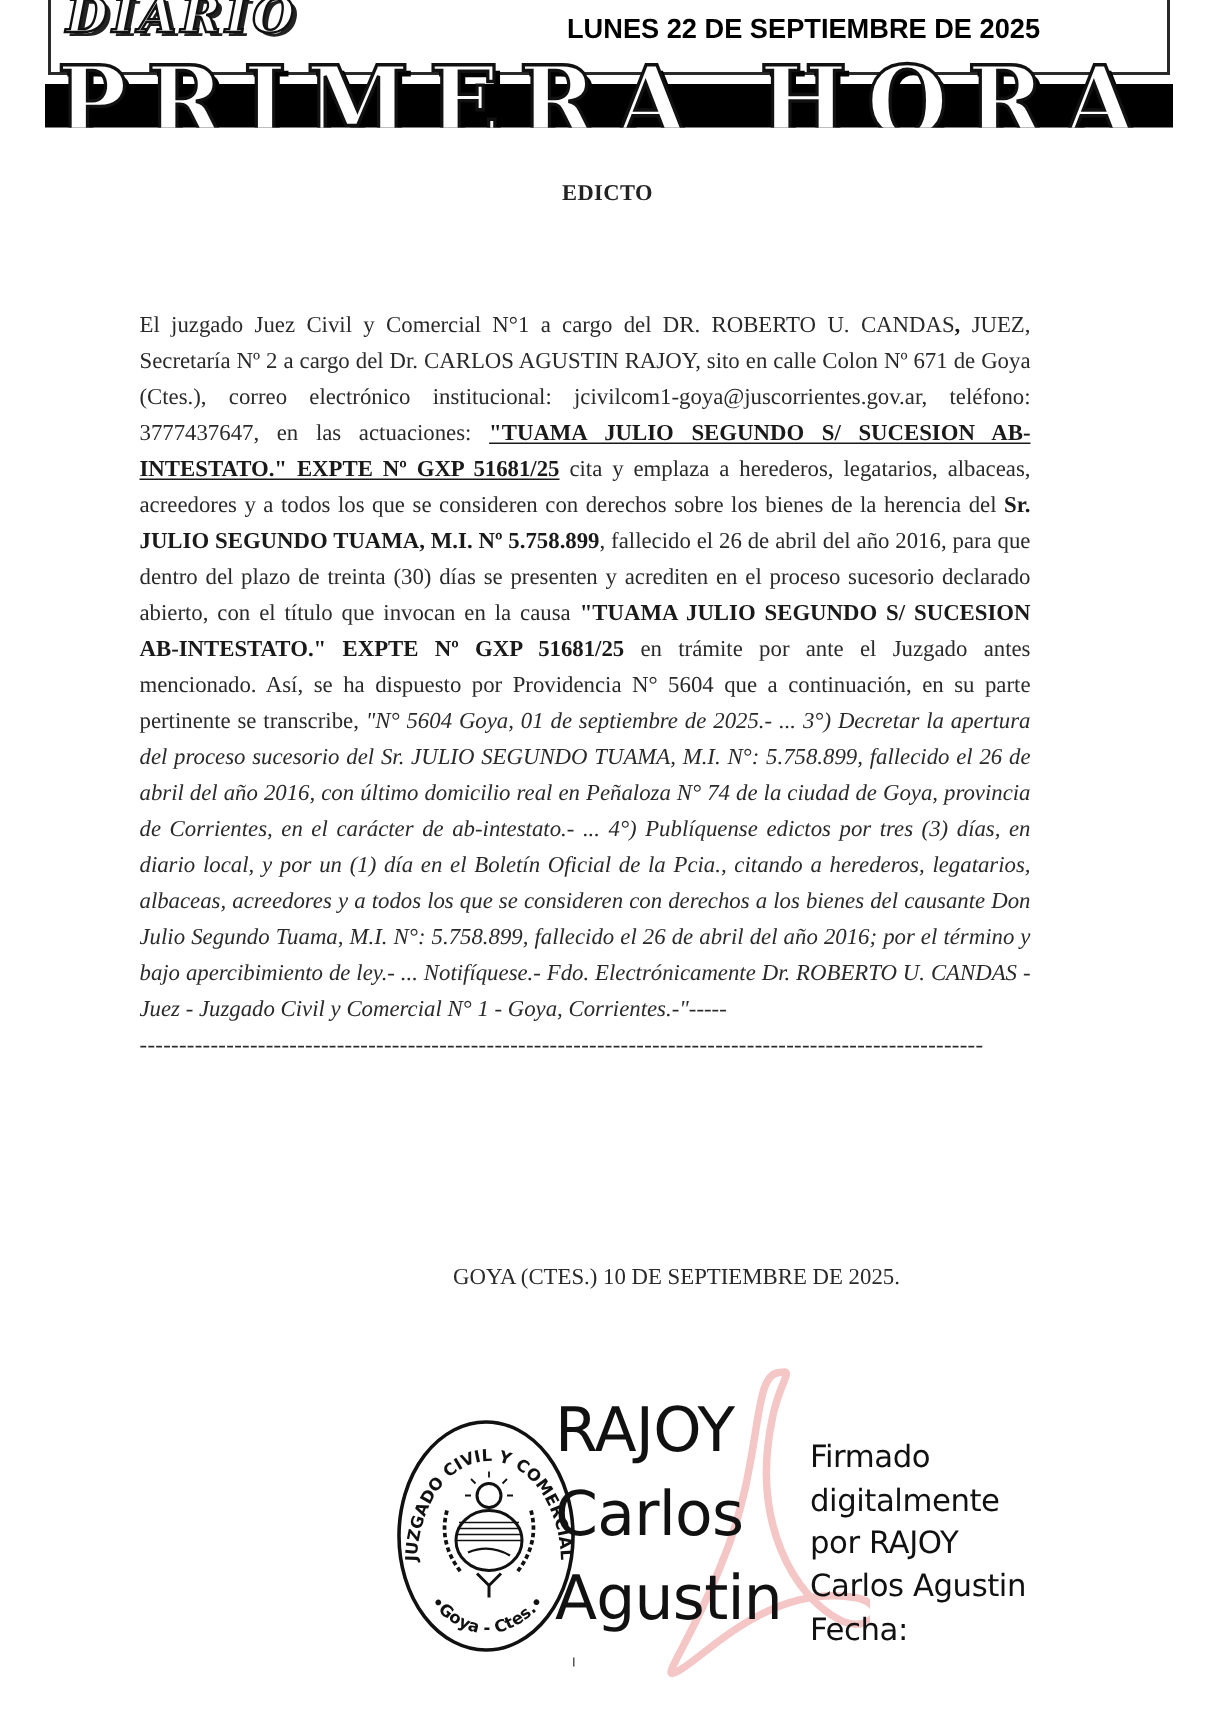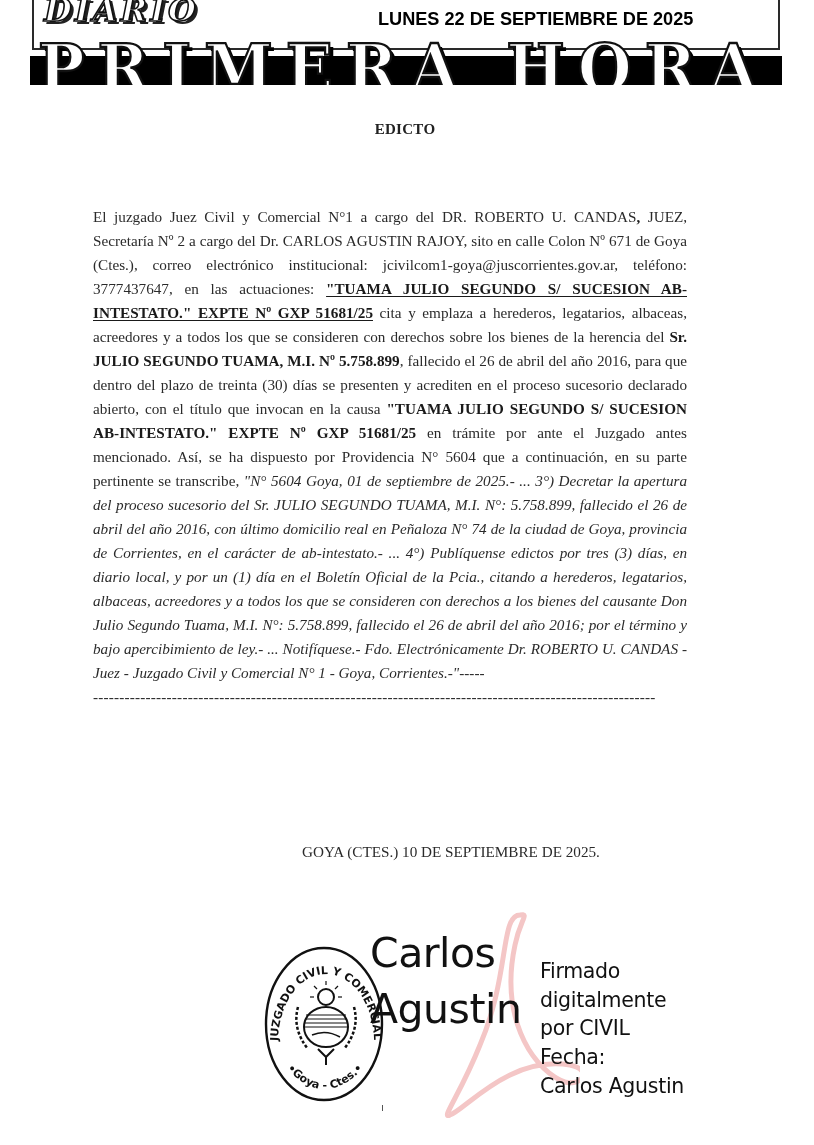--- a/index.html
+++ b/index.html
@@ -87,25 +87,26 @@
     <path d="M36 62 Q30 84 46 104 M92 62 Q98 84 82 104" fill="none" stroke="#111" stroke-width="2.5" stroke-dasharray="3 2"></path>
     <path d="M56 104 L64 112 L72 104 M64 112 L64 120" fill="none" stroke="#111" stroke-width="2"></path>
   </g>
 </svg>
 
 <svg class="acrobat-mark" viewBox="0 0 160 220">
   <path d="M 100 10 C 80 10 90 70 60 140 C 40 190 20 215 30 210 C 45 205 90 150 150 160 C 175 165 160 185 140 175 C 110 160 80 110 95 40 C 100 15 110 8 100 10 Z" fill="none" stroke="#f4c6c6" stroke-width="5"></path>
 </svg>
 
 <div class="sig-name">
+  <span>RAJOY</span>
   <span>Carlos</span>
   <span>Agustin</span>
 </div>
 
 <div class="sig-details">
   <span>Firmado</span>
   <span>digitalmente</span>
-  <span>por CIVIL</span>
+  <span>por RAJOY</span>
+  <span>Carlos Agustin</span>
   <span>Fecha:</span>
-  <span>Carlos Agustin</span>
 </div>
 
 <div class="tick"></div>
 
 </body></html>

